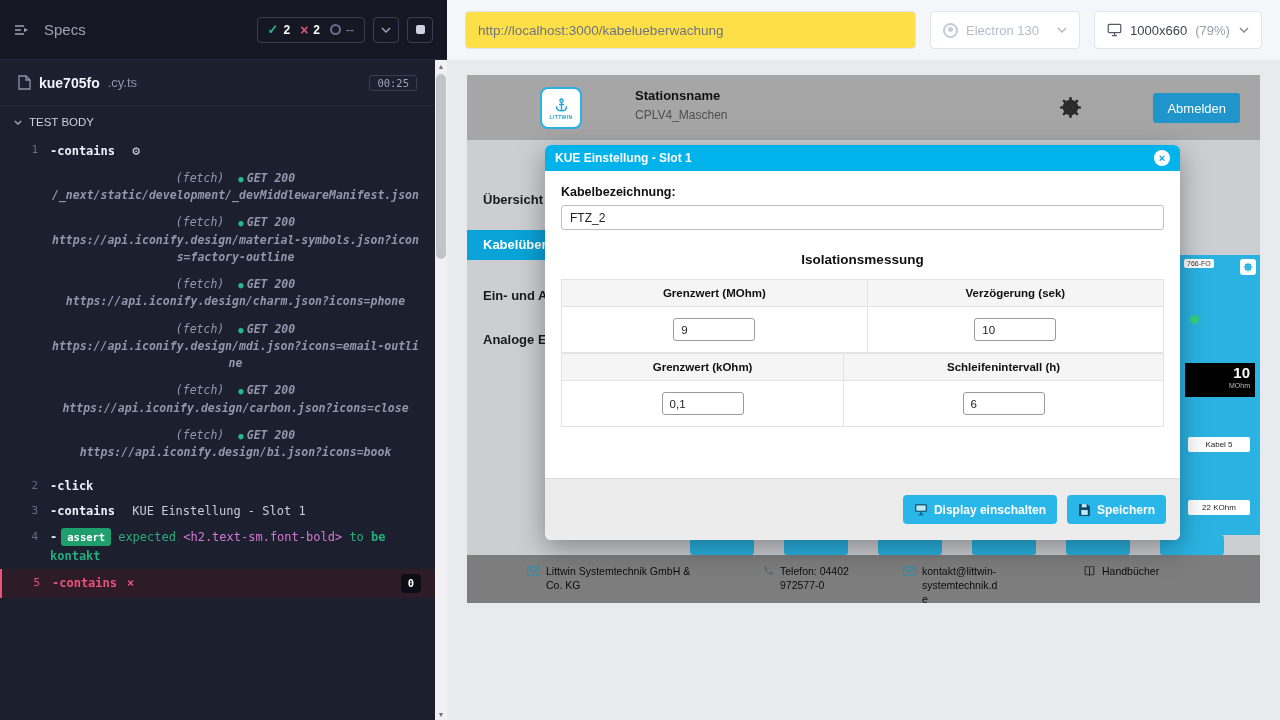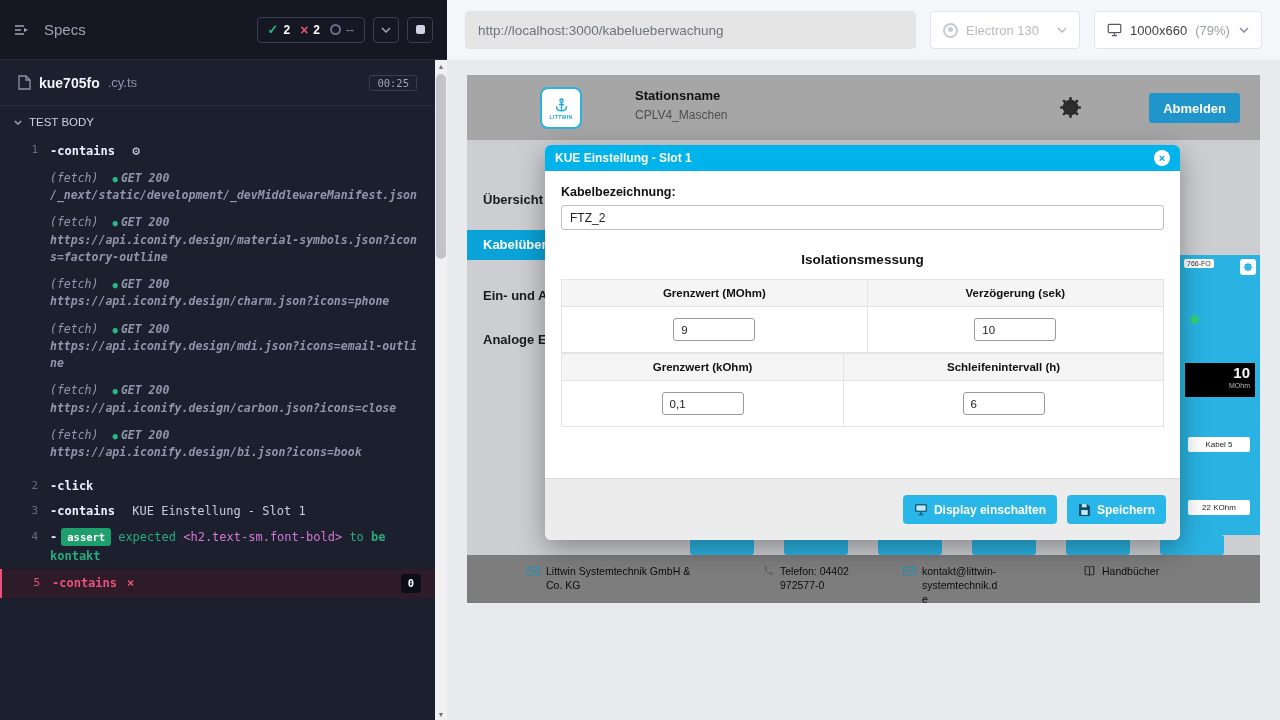--- a/index.html
+++ b/index.html
@@ -33,21 +33,21 @@
   .section-row { height:32px; display:flex; align-items:center; gap:7px; padding:0 14px; color:#cdd0df; font-size:11.5px; }
 
   .cmd-row { display:flex; align-items:flex-start; padding:3px 0;
              font-family:"DejaVu Sans Mono", monospace; font-size:12px; }
   .num { width:50px; text-align:right; padding-right:12px; color:#676c8a; font-size:11px; padding-top:2px; flex:none; }
   .cmd-content { flex:1; padding-right:14px; color:#edeff9; line-height:1.6; }
   .cmd { font-weight:600; color:#edeff9; }
   .cmd-arg { color:#c9ccdd; margin-left:10px; }
   .gear-arg { color:#d3d6e4; margin-left:10px; font-size:13px; }
   .fetch-list { padding-top:2px; }
-  .fetch { margin-bottom:10px; color:#9296ac; font-style:italic; font-size:11.5px; line-height:1.5; }
+  .fetch { margin-bottom:10px; color:#9296ac; font-style:italic; font-size:11.5px; line-height:1.5;text-align:center; }
   .fetch .f-dot { color:#26b886; font-style:normal; font-size:9px; margin:0 3px 0 14px; }
   .fetch .f-status { font-weight:bold; }
   .f-url { display:block; word-break:break-all; font-weight:bold; }
   .badge-assert { background:#1f9e6e; color:#fff; font-size:10.5px; padding:1px 6px; border-radius:3px;
                   font-style:normal; font-weight:bold; margin:0 7px 0 4px; display:inline-block; }
   .as-green { color:#27ad7d; }
   .as-el { color:#d478d4; }
   .as-bold { font-weight:bold; }
   .row-failed { background:#2d1c28; border-left:2px solid #e8537a; padding-top:5px; padding-bottom:5px; }
   .row-failed .num { color:#e8537a; }
@@ -59,21 +59,21 @@
   .cy-scroll { position:absolute; left:435px; top:60px; width:12px; bottom:0; background:#f1f1f3; }
   .scroll-arrow { position:absolute; left:0; width:12px; height:12px; color:#6f6f78; font-size:7px;
                   display:flex; align-items:center; justify-content:center; }
   .scroll-up { top:0; }
   .scroll-down { bottom:0; }
   .scroll-thumb { position:absolute; left:1px; top:14px; width:10px; height:185px; background:#c3c4c9; border-radius:5px; }
 
   
   .aut { position:absolute; left:447px; top:0; right:0; bottom:0; }
   .aut-toolbar { height:60px; background:#f5f6fa; display:flex; align-items:center; gap:14px; padding:0 18px; }
-  .url-input { flex:1; height:38px; background:#e5e5e5; border:1px solid #e1e3ea; border-radius:4px;
+  .url-input { flex:1; height:38px; background:#fde047; border:1px solid #e1e3ea; border-radius:4px;
                padding:0 12px; font-size:13.5px; color:#6f7280; font-family:"Liberation Sans", sans-serif; }
   .tb-box { height:38px; background:#fff; border:1px solid #e1e3ea; border-radius:4px;
             display:flex; align-items:center; gap:8px; padding:0 12px; }
   .browser-box { width:150px; color:#b7bac8; font-size:13px; }
   .atom { width:15px; height:15px; border:2px solid #c7cad6; border-radius:50%; position:relative; flex:none; }
   .atom::after { content:""; position:absolute; width:5px; height:5px; background:#c7cad6; border-radius:50%; top:2.5px; left:2.5px; }
   .size-box { width:168px; color:#3f4250; font-size:13px; }
   .size-scale { color:#9a9dac; }
   .chev { color:inherit; display:flex; margin-left:auto; }
 
@@ -82,21 +82,21 @@
 
   .app-header { position:absolute; top:0; left:0; right:0; height:65px; background:#a6a6a6; }
   .logo { position:absolute; left:73px; top:12px; width:42px; height:42px; background:#fff; border:2px solid #2ab3e2;
           border-radius:8px; display:flex; flex-direction:column; align-items:center; justify-content:center; }
   .logo-text { font-size:5px; color:#1ba6d8; font-weight:bold; letter-spacing:0.4px; }
   .station { position:absolute; left:168px; top:13px; }
   .station-label { font-size:13px; font-weight:bold; color:#111; }
   .station-value { font-size:12px; color:#4d4d4d; margin-top:5px; }
   .header-gear { position:absolute; right:178px; top:21px; cursor:pointer; }
   .logout-btn { position:absolute; right:20px; top:18px; height:30px; padding:0 14px; background:#2095cc;
-                color:#fff; font-weight:bold; font-size:13px; border:none; border-radius:3px; }
+                color:#fff; font-weight:normal; font-size:13px; border:none; border-radius:3px; }
 
   .app-content { position:absolute; top:65px; left:0; right:0; bottom:48px; background:#cdced2; }
   .nav-item { position:absolute; left:16px; font-size:13px; font-weight:bold; color:#1a1a1a; white-space:nowrap; }
   .nav-1 { top:52px; }
   .nav-active { position:absolute; left:0; top:90px; width:130px; height:30px; background:#0aa3d8; color:#fff;
                 font-size:13px; font-weight:bold; line-height:30px; padding-left:16px; white-space:nowrap; }
   .nav-3 { top:148px; }
   .nav-4 { top:192px; }
 
   .side-panel { position:absolute; right:0; top:115px; width:80px; height:280px; background:#2ab3e2; z-index:1; }

